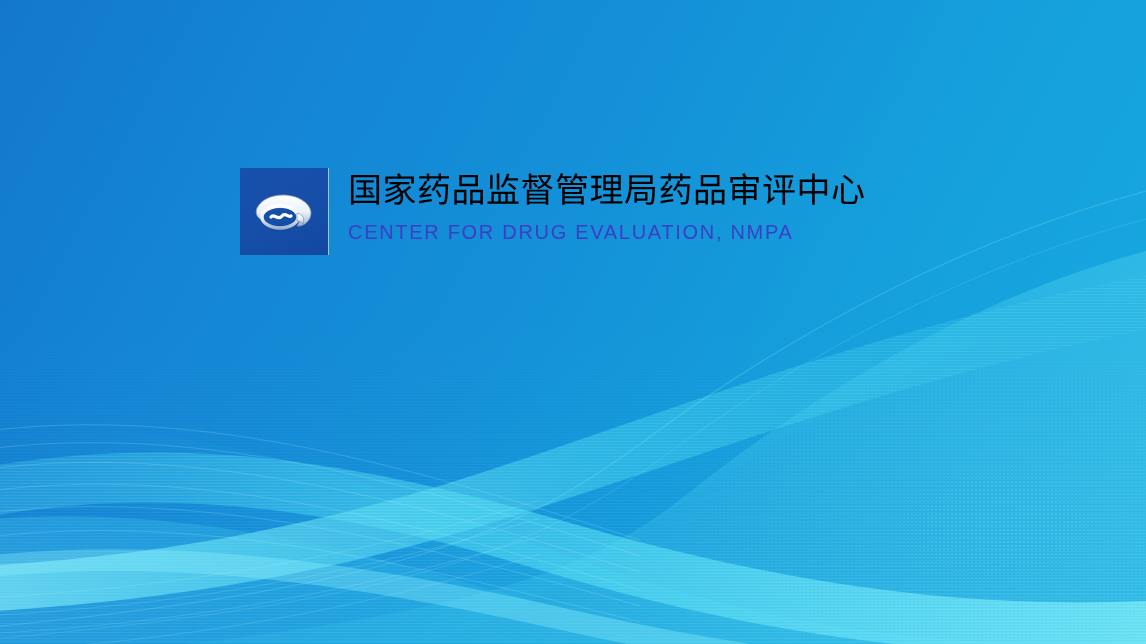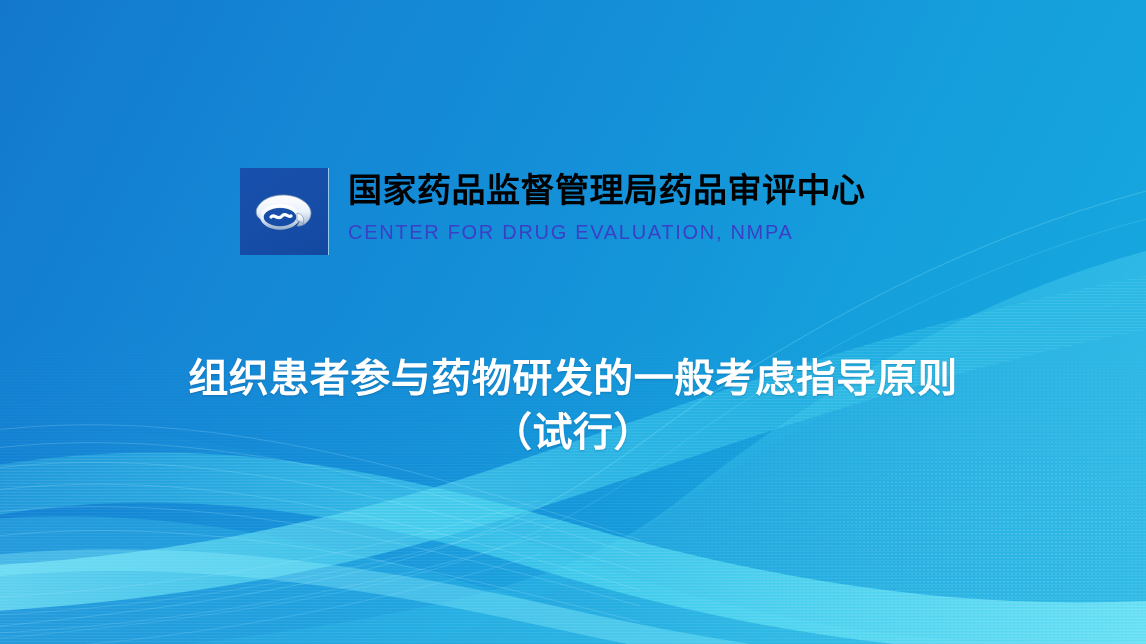--- a/index.html
+++ b/index.html
@@ -89,21 +89,21 @@
     left: 50%;
     top: 52%;
     transform: translate(-50%, -50%);
   }
   #org-text-block {
     margin-left: 20px;
     padding-top: 2px;
   }
   #org-name-cn {
     font-size: 34px;
-    font-weight: bold;
+    font-weight: normal;
     color: #000000;
     letter-spacing: 0.5px;
     line-height: 1.18;
     white-space: nowrap;
   }
   #org-name-en {
     margin-top: 11px;
     font-size: 20px;
     font-weight: normal;
     color: #3b3fc6;
@@ -237,18 +237,14 @@
         <path d="M44,22 C49,23 52,27 50,33 C48,31 46,30 44,30 Z" fill="url(#shineA)" stroke="#7f94b3" stroke-width="0.7"></path>
       </svg>
     </div>
 
     <div id="org-text-block">
       <div id="org-name-cn">国家药品监督管理局药品审评中心</div>
       <div id="org-name-en">CENTER FOR DRUG EVALUATION, NMPA</div>
     </div>
   </div>
 
-  <div id="doc-title">
-    <span class="title-line">组织患者参与药物研发的一般考虑指导原则</span>
-    <span class="title-line">（试行）</span>
-  </div>
 
 </div>
 
 </body></html>

